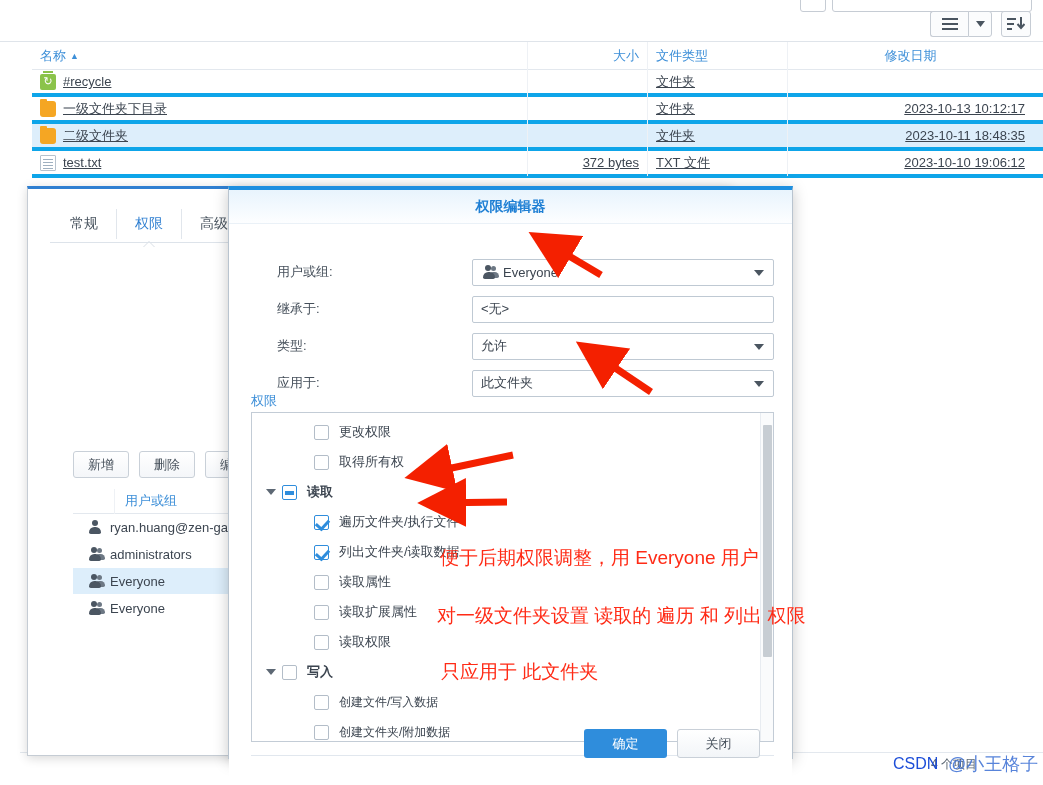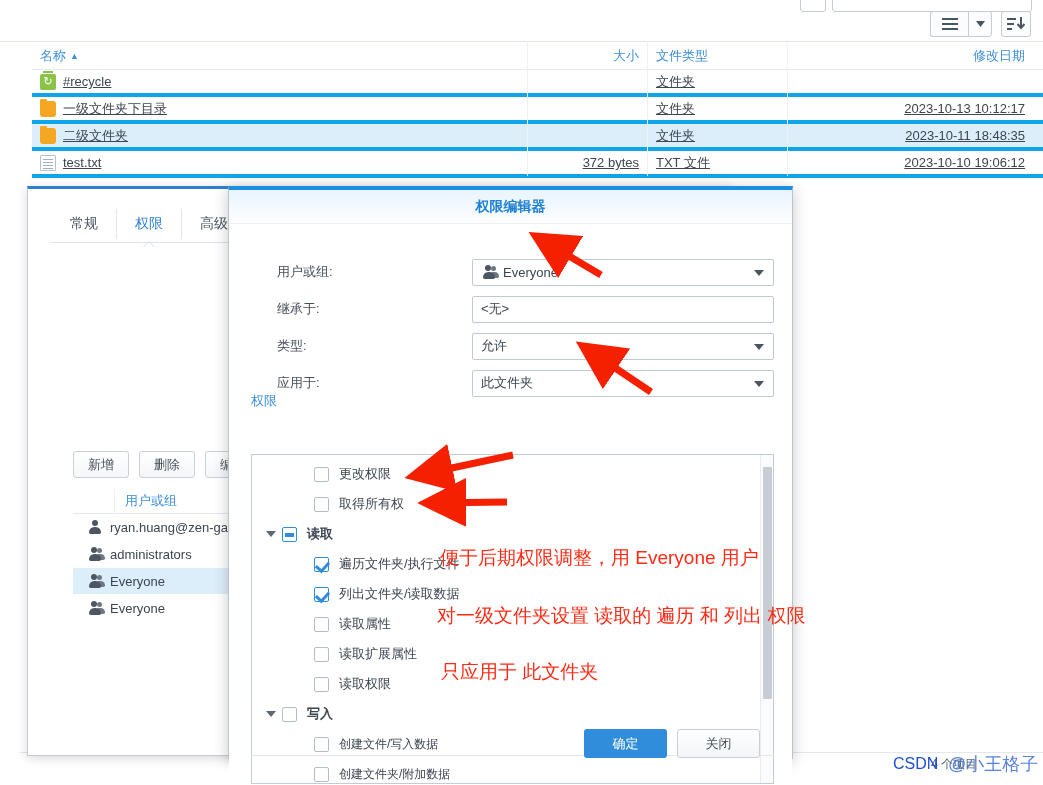--- a/index.html
+++ b/index.html
@@ -38,21 +38,21 @@
   .fm-list { position:absolute; left:20px; top:42px; width:1023px;margin-left:12px; }
   .col-head {
     display:flex; height:28px; align-items:center;
     border-bottom:1px solid #e3e8ee; background:#fff; color:#3d8fd8;
     font-size:13px;
   }
   .col-head .c { height:28px; display:flex; align-items:center; padding:0 8px; }
   .c-name { width:496px; border-right:1px solid #eef1f5; }
   .c-size { width:120px; justify-content:flex-end; border-right:1px solid #eef1f5; }
   .c-type { width:140px; border-right:1px solid #eef1f5; }
-  .c-date { width:245px; justify-content:flex-end; }
+  .c-date { width:245px; justify-content:center; }
   .c-menu { width:22px; justify-content:center; color:#6b7a8c; }
 
   .f-row { display:flex; height:27px; align-items:center; font-size:13px; color:#3c4550;
            border-bottom:4px solid #0ea5e9;text-decoration:underline; }
   .f-row.sel { background:#ddeefb; }
   .f-row .c { height:27px; display:flex; align-items:center; padding:0 8px; }
   .f-row .c-name { gap:7px; }
   .f-row .c-size { justify-content:flex-end; }
   .f-row .c-date { justify-content:flex-end; }
 
@@ -123,21 +123,21 @@
   .pe-body { position:relative; height:100%; background:#fff; }
   .pe-field-row { position:absolute; left:20px; width:525px; height:30px; display:flex; align-items:center;}
   .pe-lbl { width:195px; font-size:13px; color:#46505b;margin-left:28px; }
   .pe-ctl { flex:1; height:27px; border:1px solid #bfc9d3; background:#fff; border-radius:2px;
             display:flex; align-items:center; padding:0 8px; font-size:13px; color:#3c4550; gap:7px;
             position:relative;}
   .pe-ctl .caret-dn { position:absolute; right:9px; top:50%; margin-top:-2px; width:0;height:0;
             border-left:5px solid transparent;border-right:5px solid transparent;border-top:6px solid #4a5560;}
   .pe-section-lbl { position:absolute; left:22px; top:355px; font-size:13px; color:#3d8fd8;}
   .pe-listbox { position:absolute; left:22px; top:375px; width:523px; height:330px;
-                border:1px solid #c3ccd6; background:#fff; overflow:hidden;margin-top:42px; }
+                border:1px solid #c3ccd6; background:#fff; overflow:hidden; }
   .perm-scroll { position:absolute; right:0; top:0; width:13px; height:100%;
                  background:#fafbfc; border-left:1px solid #e8ecf1; }
   .perm-thumb { position:absolute; left:2px; top:12px; width:9px; height:232px;
                 background:#c7cdd3; border-radius:1px;}
   .perm-row { height:30px; display:flex; align-items:center; font-size:13px; color:#3c4550; }
   .perm-row .twisty { width:22px; display:flex; align-items:center; justify-content:center; }
   .tw { width:0;height:0;border-left:5px solid transparent;border-right:5px solid transparent;
         border-top:6px solid #5d6874;}
   .cb { width:15px; height:15px; border:1px solid #b3bdc8; background:#fff; border-radius:2px;
         flex:none; position:relative; }

